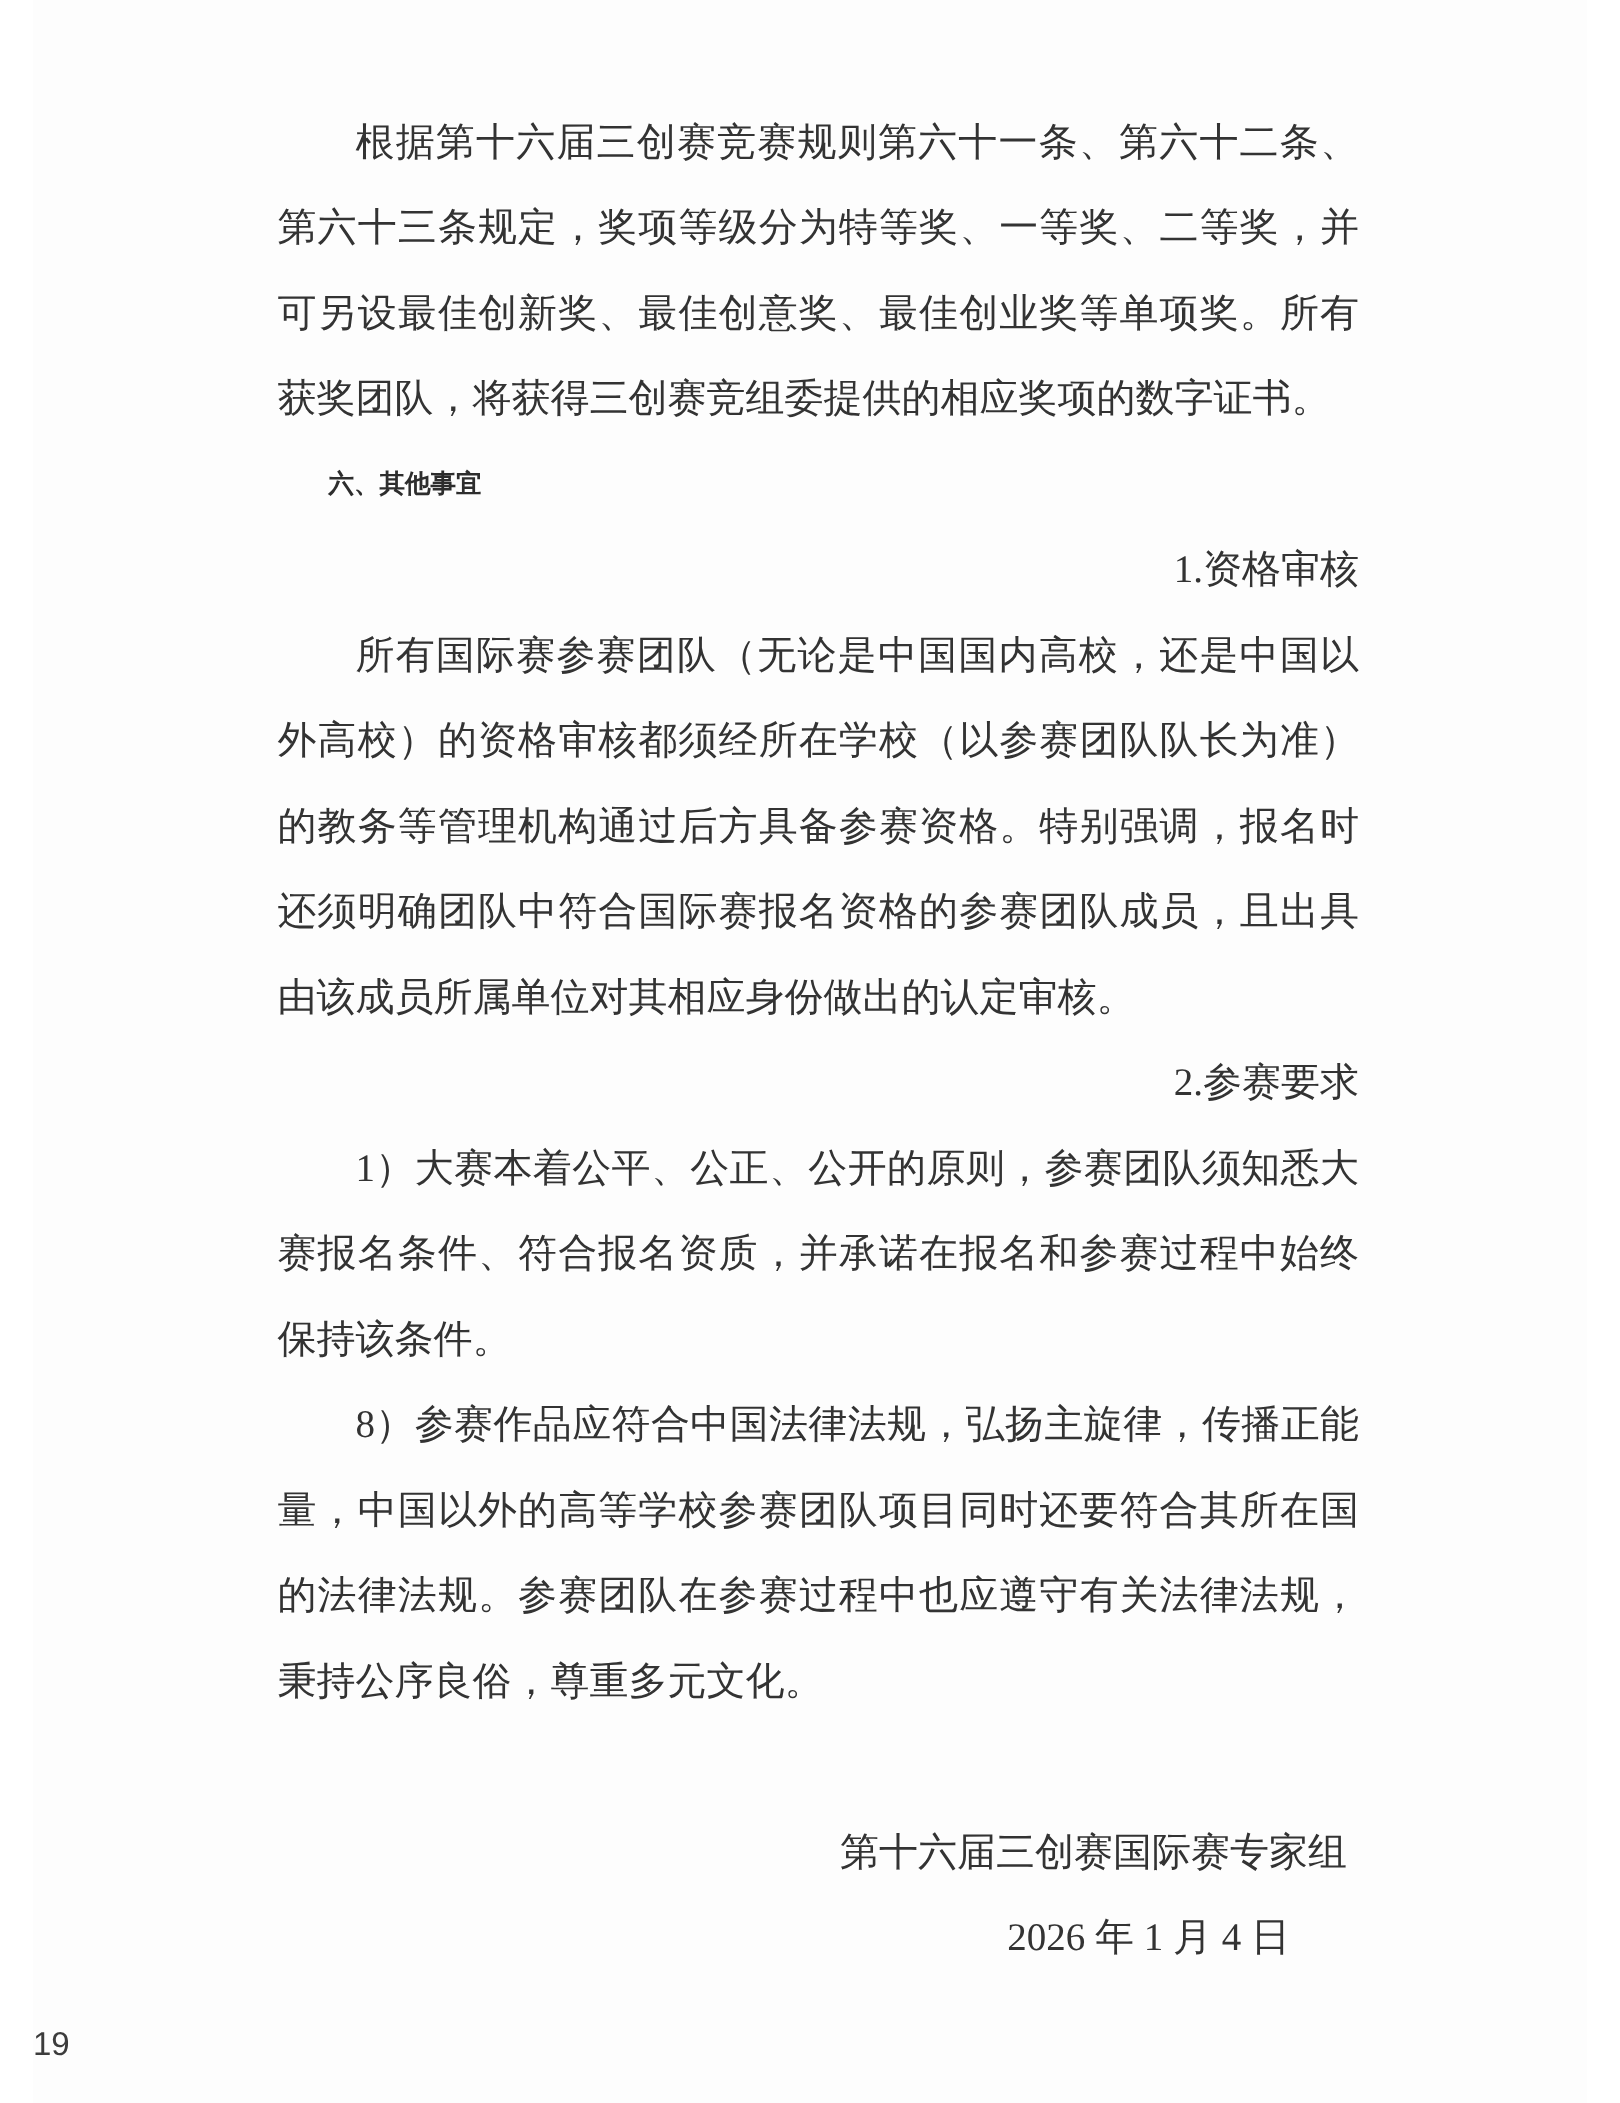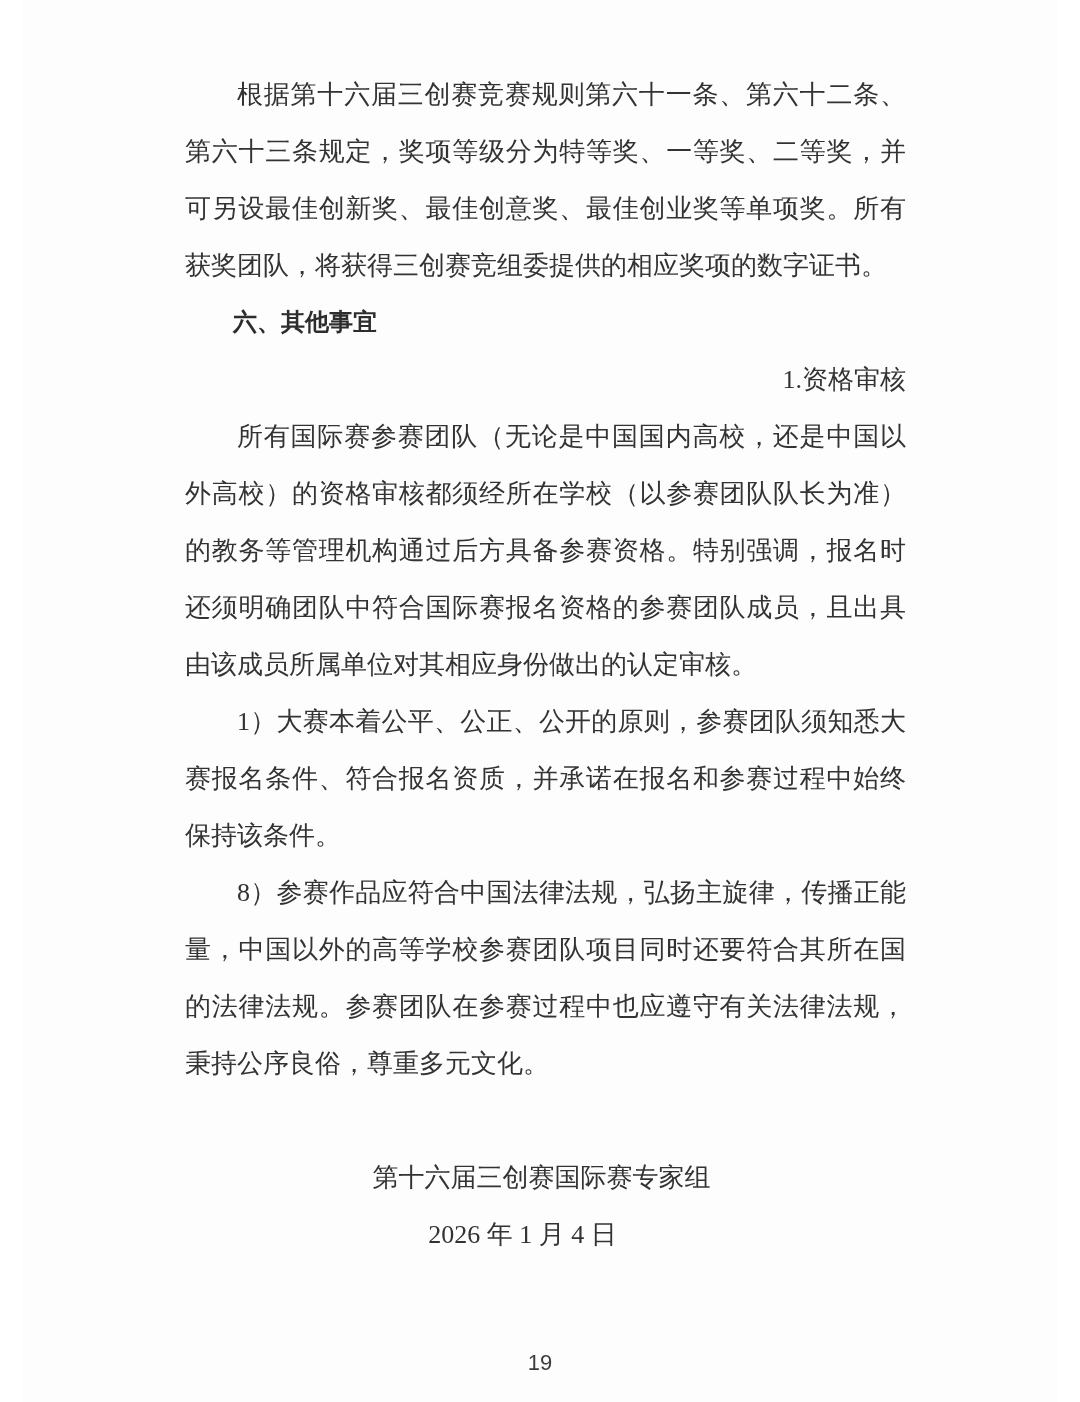--- a/index.html
+++ b/index.html
@@ -23,67 +23,67 @@
     overflow: hidden;
   }
   .para {
     margin: 0;
     text-indent: 2em;
     text-align: justify;
   }
   .section-heading {
     margin: 0;
     text-indent: 2em;
-    font-size: 24px;
+    font-size: 17px;
     font-weight: bold;
     color: #2d2d2d;
     text-align: left;
   }
   .subsection-title {
     margin: 0;
     text-indent: 2em;
     text-align: right;
   }
   .signature-block {
     margin-top: 57px;
-    text-align: center;
+    text-align: right;
     text-indent: 0;
   }
   .signature-line {
     padding-right: 8px;
   }
   .date-line {
     padding-right: 46px;
   }
   .page-number {
     position: absolute;
     left: 0;
     bottom: 26px;
     width: 100%;
-    text-align: center;
     font-family: "Liberation Sans", "DejaVu Sans", sans-serif;
     font-size: 22px;
     line-height: 1.2;
     color: #3c3c3c;
     text-indent: 0;
   }
 </style>
 </head>
 <body>
 
 <div class="page">
 
   <p class="para">根据第十六届三创赛竞赛规则第六十一条、第六十二条、第六十三条规定，奖项等级分为特等奖、一等奖、二等奖，并可另设最佳创新奖、最佳创意奖、最佳创业奖等单项奖。所有获奖团队，将获得三创赛竞组委提供的相应奖项的数字证书。</p>
 
   <p class="section-heading">六、其他事宜</p>
 
   <p class="subsection-title">1.资格审核</p>
 
   <p class="para">所有国际赛参赛团队（无论是中国国内高校，还是中国以外高校）的资格审核都须经所在学校（以参赛团队队长为准）的教务等管理机构通过后方具备参赛资格。特别强调，报名时还须明确团队中符合国际赛报名资格的参赛团队成员，且出具由该成员所属单位对其相应身份做出的认定审核。</p>
 
+  <p class="subsection-title">2.参赛要求</p>
 
   <p class="para">1）大赛本着公平、公正、公开的原则，参赛团队须知悉大赛报名条件、符合报名资质，并承诺在报名和参赛过程中始终保持该条件。</p>
 
   <p class="para">8）参赛作品应符合中国法律法规，弘扬主旋律，传播正能量，中国以外的高等学校参赛团队项目同时还要符合其所在国的法律法规。参赛团队在参赛过程中也应遵守有关法律法规，秉持公序良俗，尊重多元文化。</p>
 
   <div class="signature-block">
     <div class="signature-line">第十六届三创赛国际赛专家组</div>
     <div class="date-line">2026 年 1 月 4 日</div>
   </div>
 

